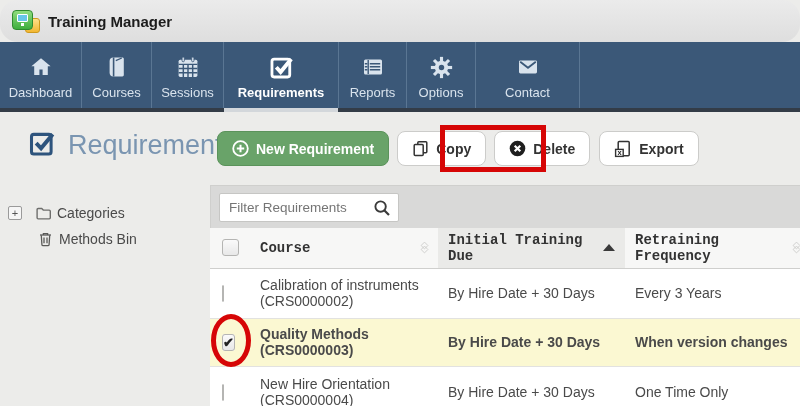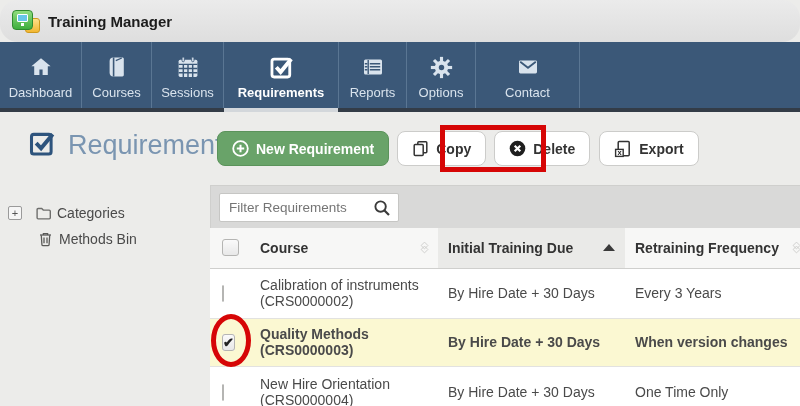--- a/index.html
+++ b/index.html
@@ -62,21 +62,21 @@
                 display:flex; align-items:center; padding-left:8px; }
   .filter-box { position:relative; width:180px; height:29px; background:#fff; border:1px solid #C6C6C4;
                 border-radius:2px; display:flex; align-items:center; }
   .filter-box input { border:none; outline:none; width:140px; font-size:13.5px; color:#0369a1;
                       padding-left:9px; font-family:"Liberation Sans",sans-serif; background:transparent; }
   .filter-box .search-ic { position:absolute; right:7px; top:5px; }
 
   table.grid { border-collapse:collapse; width:600px; table-layout:fixed; background:#fff; }
   .grid th, .grid td { text-align:left; vertical-align:middle; }
   .grid thead th { height:40px; background:#F7F7F6; font-size:14px; color:#333;
-                   border-bottom:1px solid #CFCFCD; cursor:pointer; }
+                   border-bottom:1px solid #CFCFCD; cursor:pointer;font-family:Liberation Mono, monospace; }
   .grid thead th.sorted { background:#EAEAE8; }
   .col-check { width:40px; }
   .col-course { width:188px; }
   .col-initial { width:187px; }
   .col-retrain { width:185px; }
   .th-inner { display:flex; align-items:center; justify-content:space-between; padding:0 10px 0 10px; }
   .grid td { font-size:14px; color:#4a4a4a; padding:6px 12px 6px 10px; }
   .grid td.cell-check { padding-left:12px; }
   .grid tbody tr { border-bottom:1px solid #E2E2E0; background:#fff; }
   .grid tbody tr.hl { background:#FBF8D2; font-weight:bold; color:#3a3a3a; }

